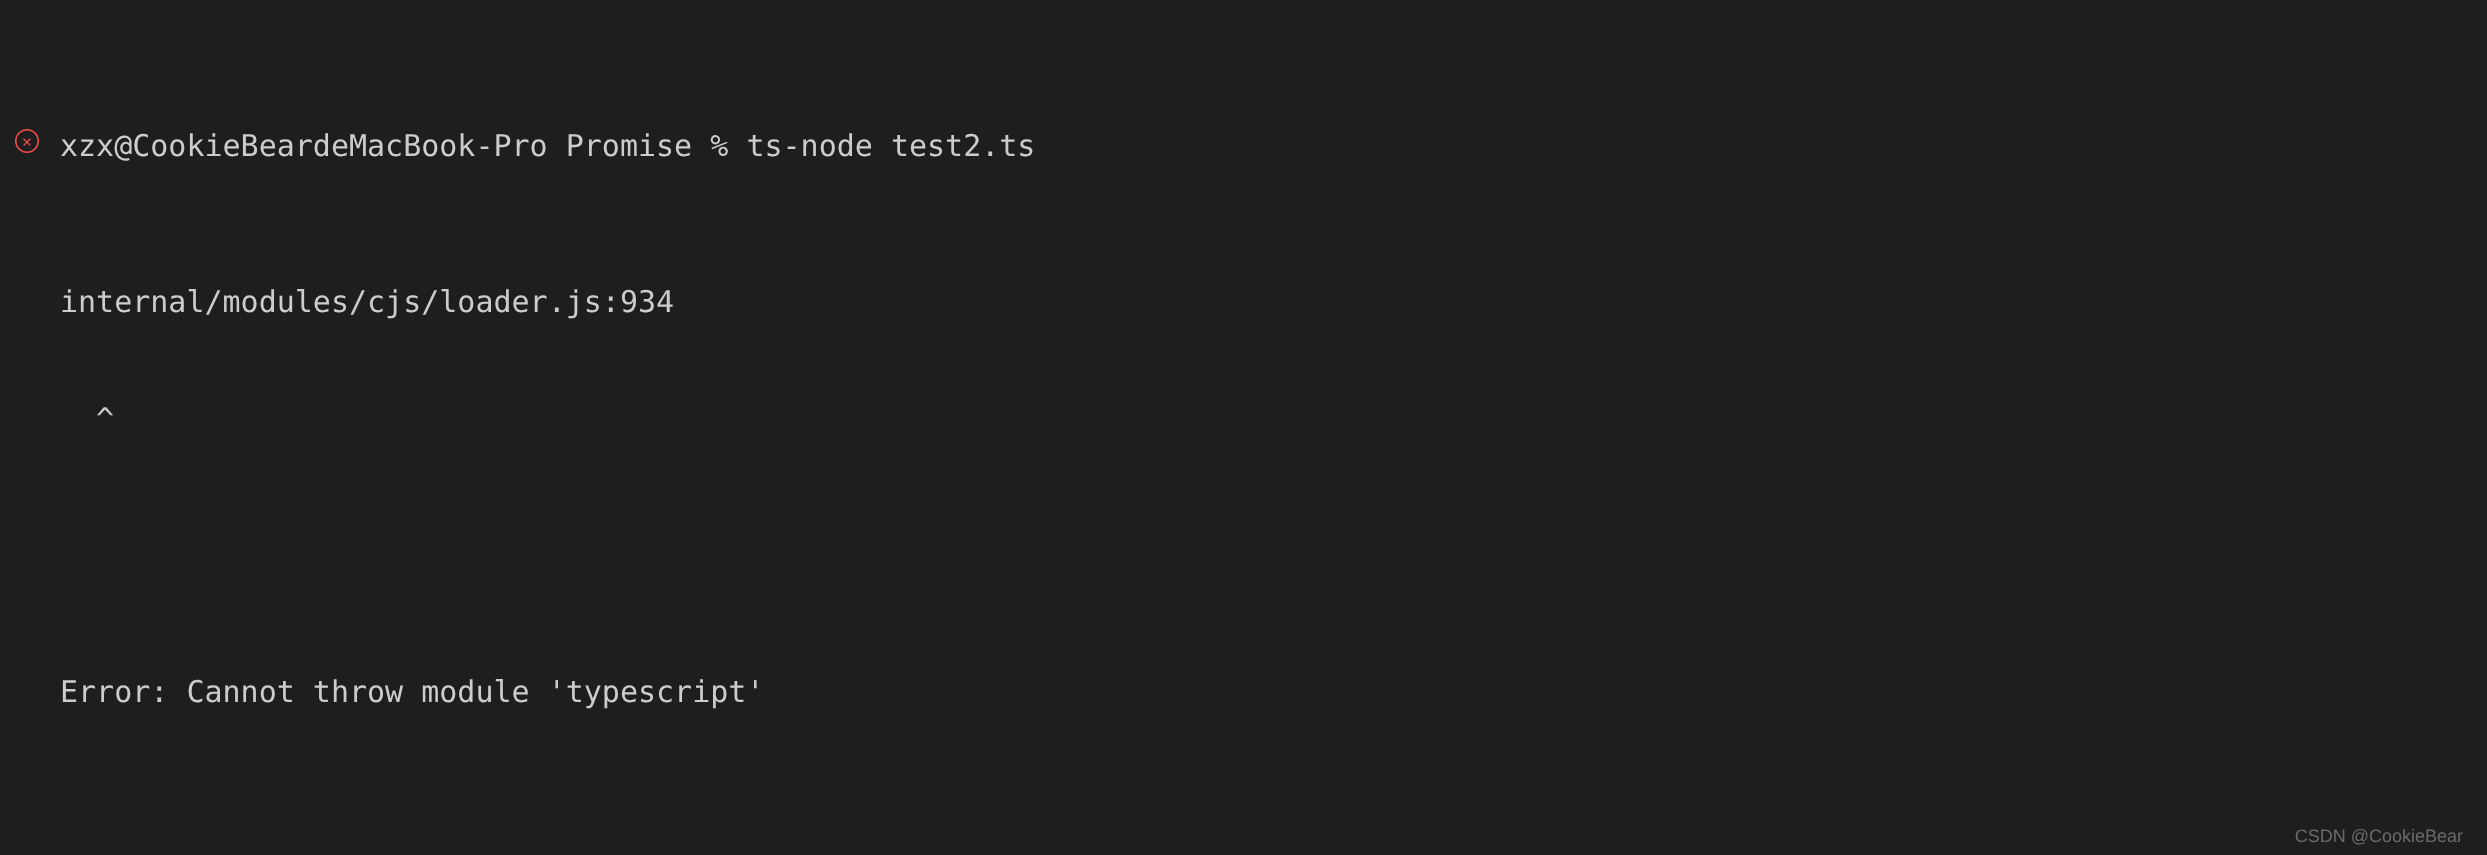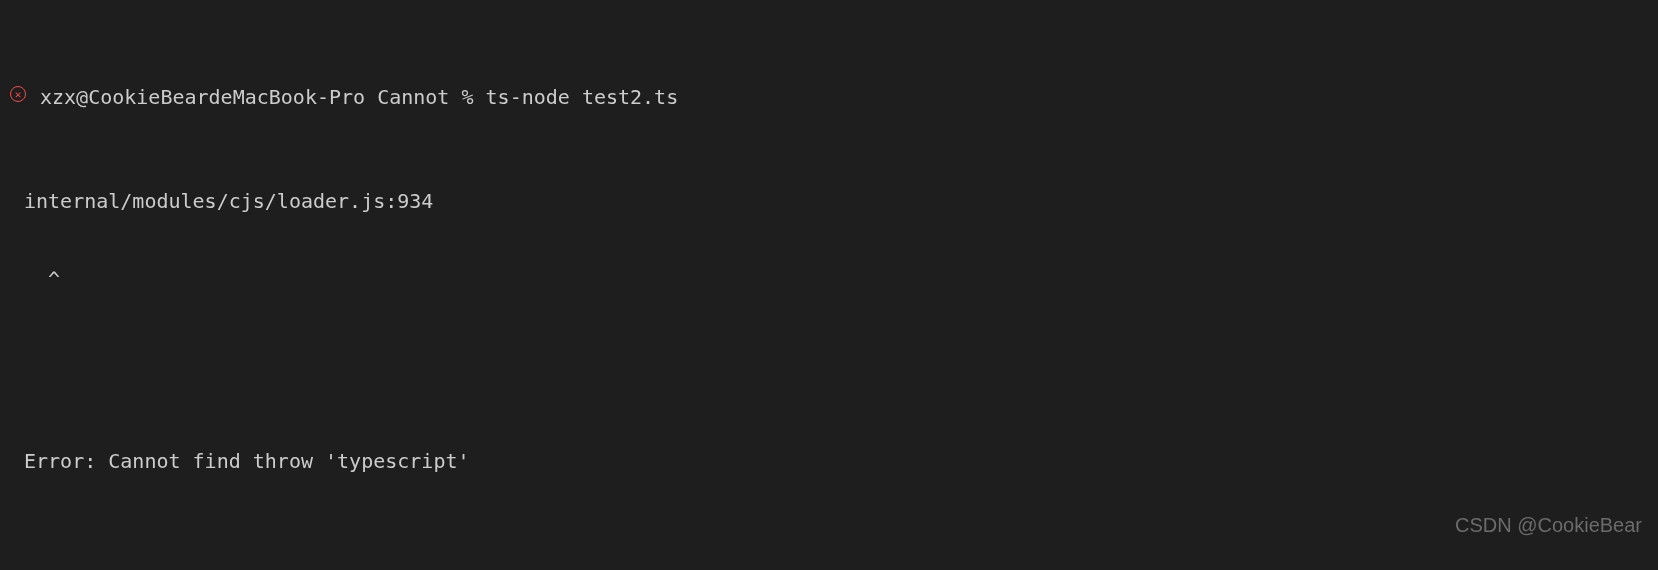--- a/index.html
+++ b/index.html
@@ -11,21 +11,21 @@
     line-height: 26px;
     overflow: hidden;
     width: 1658px;
     height: 570px;
     position: relative;
   }
   .terminal {
     padding: 6px 0 0 0;
     white-space: pre;
   }
-  .line { display: block; padding-left: 24px; }
+  .line { display: block; padding-left: 40px; }
   .first-line { padding-left: 6px; display: flex; align-items: flex-start; }
   .gutter-icon {
     width: 34px;
     flex: 0 0 34px;
     display: flex;
     align-items: center;
     justify-content: flex-start;
     padding-left: 4px;
     padding-top: 2px;
   }
@@ -38,43 +38,43 @@
     justify-content: center;
     font-size: 11px;
     color: #f14c4c;
     line-height: 1;
     font-weight: bold;
   }
   .prompt-user { color: #cccccc; }
   .watermark {
     position: absolute;
     right: 16px;
-    bottom: 32px;
+    bottom: 0;
     color: #6b6b6b;
     font-family: -apple-system, "PingFang SC", sans-serif;
-    font-size: 20px;
+    font-size: 12px;
   }
 </style>
 </head>
 <body>
 
 <div class="terminal">
 
   <div class="first-line">
     <span class="gutter-icon">
       <span class="error-circle">✕</span>
     </span>
-    <span class="prompt-user"><span>xzx@CookieBeardeMacBook-Pro</span> <span>Cannot</span> <span>%</span> <span>ts-node test2.ts</span></span>
+    <span class="prompt-user"><span>xzx@CookieBeardeMacBook-Pro</span> <span>Promise</span> <span>%</span> <span>ts-node test2.ts</span></span>
   </div>
 
   <span class="line">internal/modules/cjs/loader.js:934</span>
   <span class="line">  ^</span>
   <span class="line"> </span>
 
-  <span class="line">Error: Cannot find throw 'typescript'</span>
+  <span class="line">Error: Cannot throw module 'typescript'</span>
   
   
   
 
   
   
 
   
   
   

